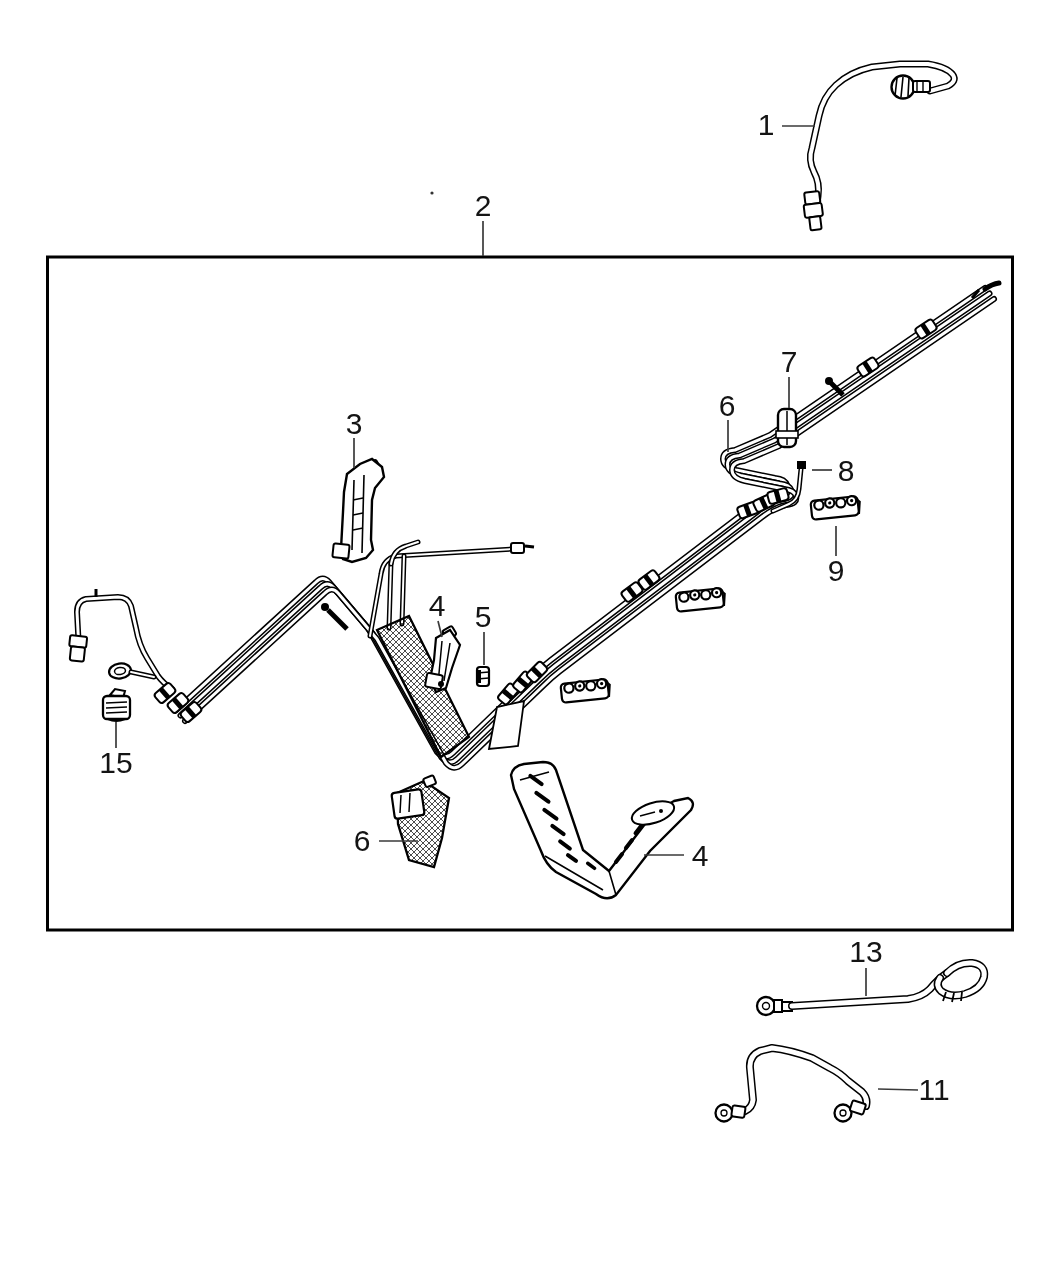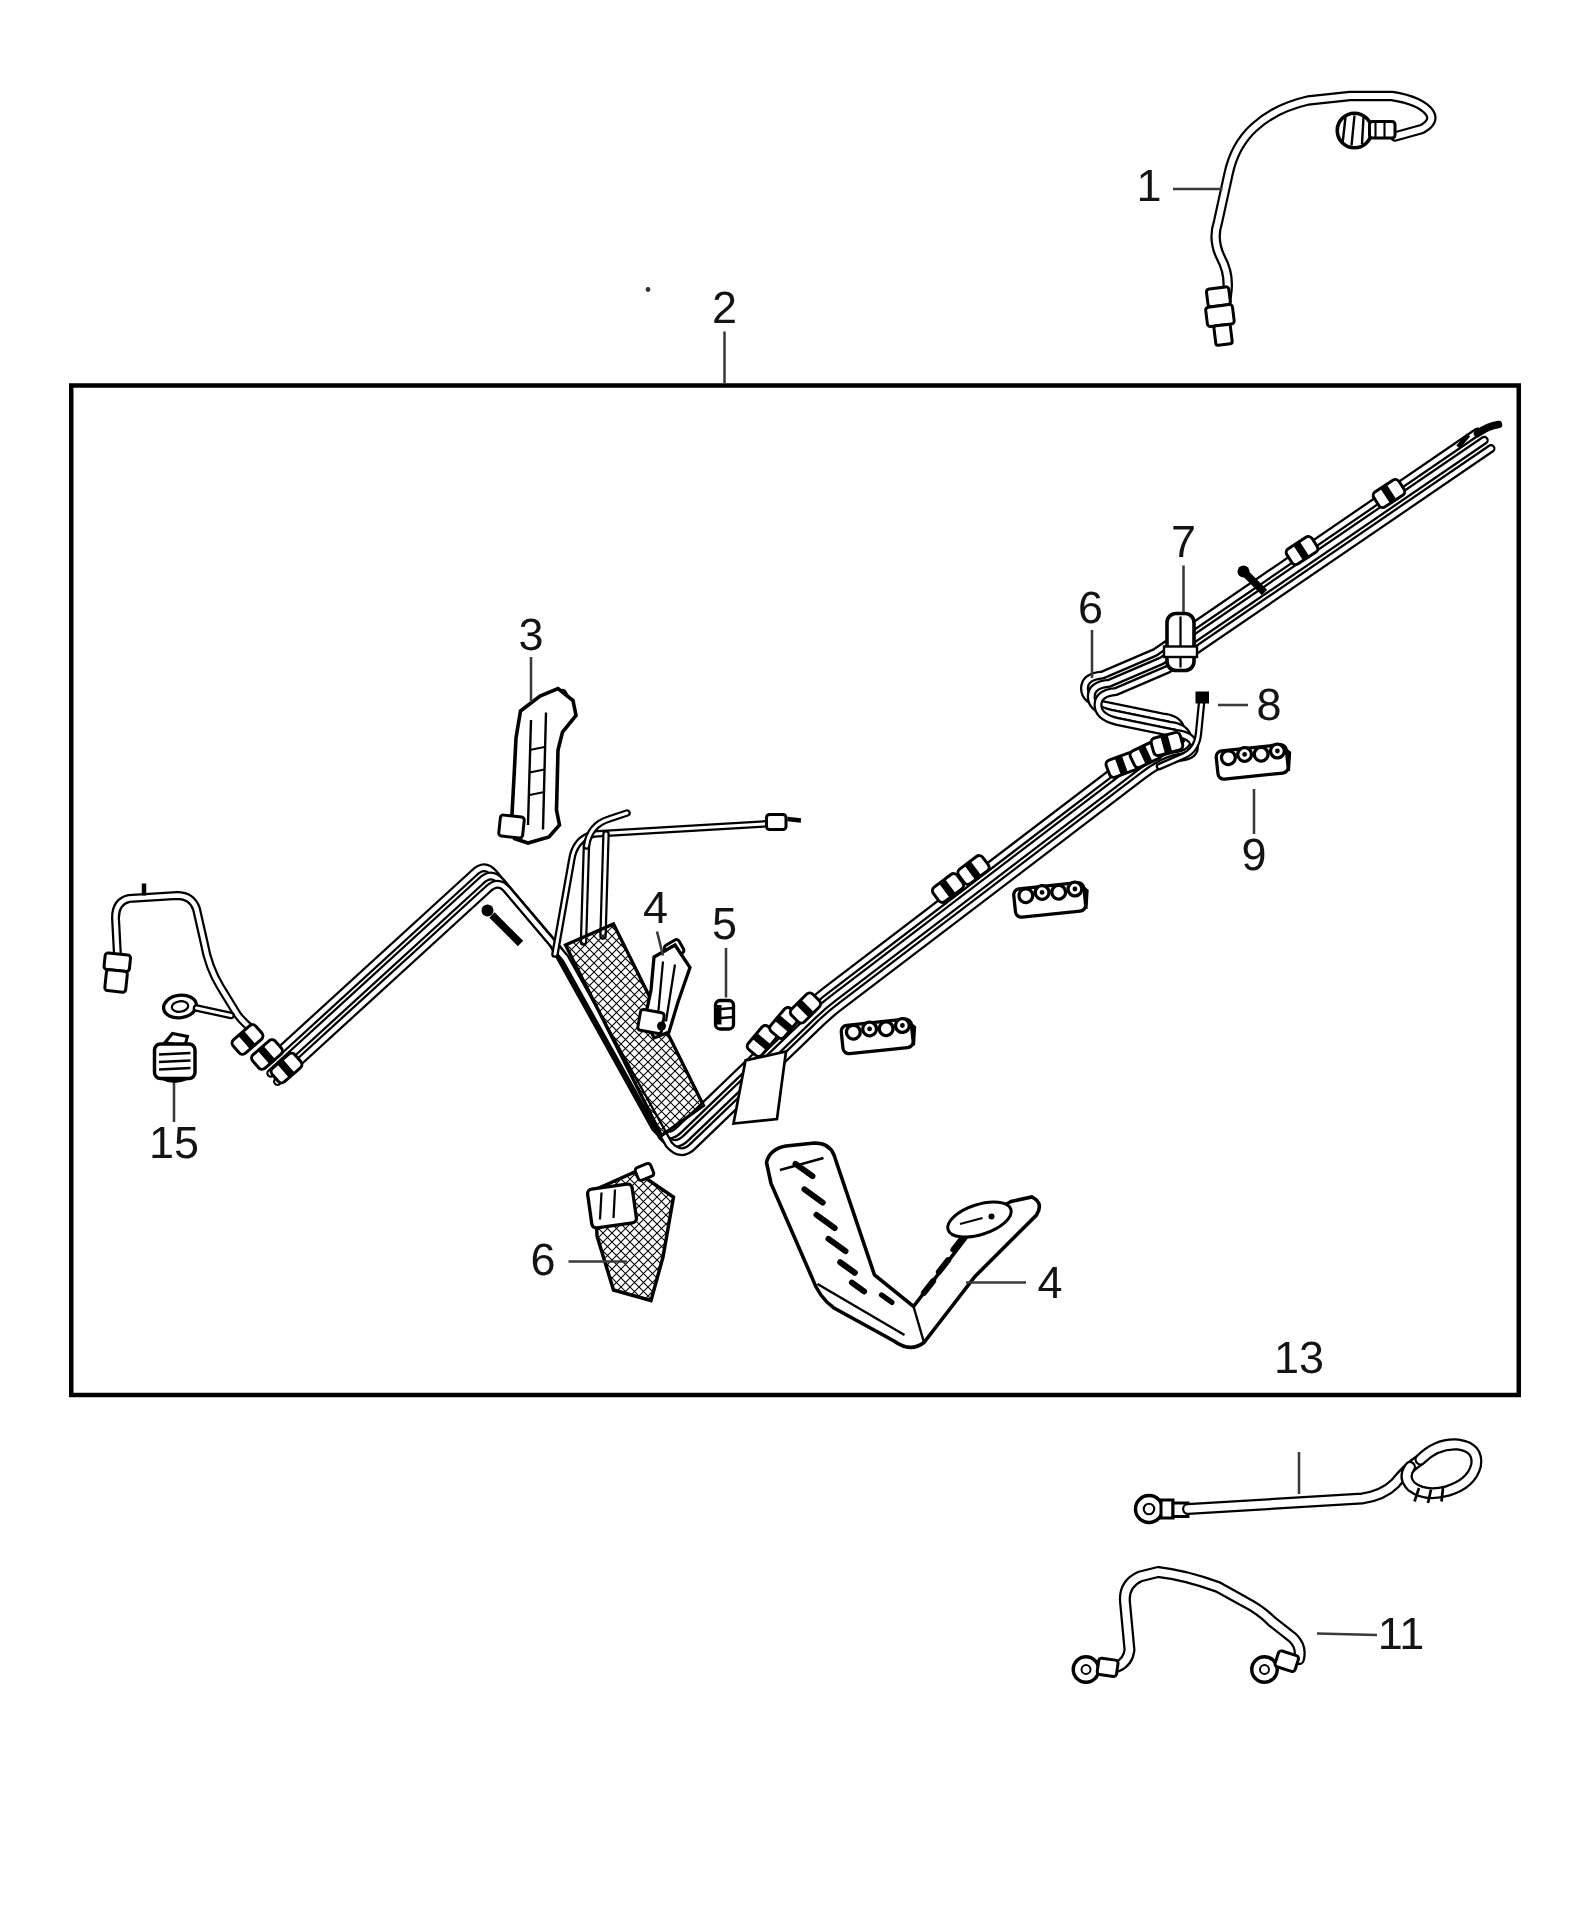--- a/index.html
+++ b/index.html
@@ -255,16 +255,16 @@
 <div class="callout" style="left:354px;top:424px">3</div>
 <div class="callout" style="left:437px;top:606px">4</div>
 <div class="callout" style="left:483px;top:617px">5</div>
 <div class="callout" style="left:727px;top:406px">6</div>
 <div class="callout" style="left:789px;top:362px">7</div>
 <div class="callout" style="left:846px;top:471px">8</div>
 <div class="callout" style="left:836px;top:571px">9</div>
 <div class="callout" style="left:700px;top:856px">4</div>
 <div class="callout" style="left:362px;top:841px">6</div>
 <div class="callout" style="left:116px;top:763px">15</div>
-<div class="callout" style="left:866px;top:906px">13</div>
+<div class="callout" style="left:866px;top:952px">13</div>
 <div class="callout" style="left:934px;top:1090px">11</div>
 
 </div>
 
 </body></html>

